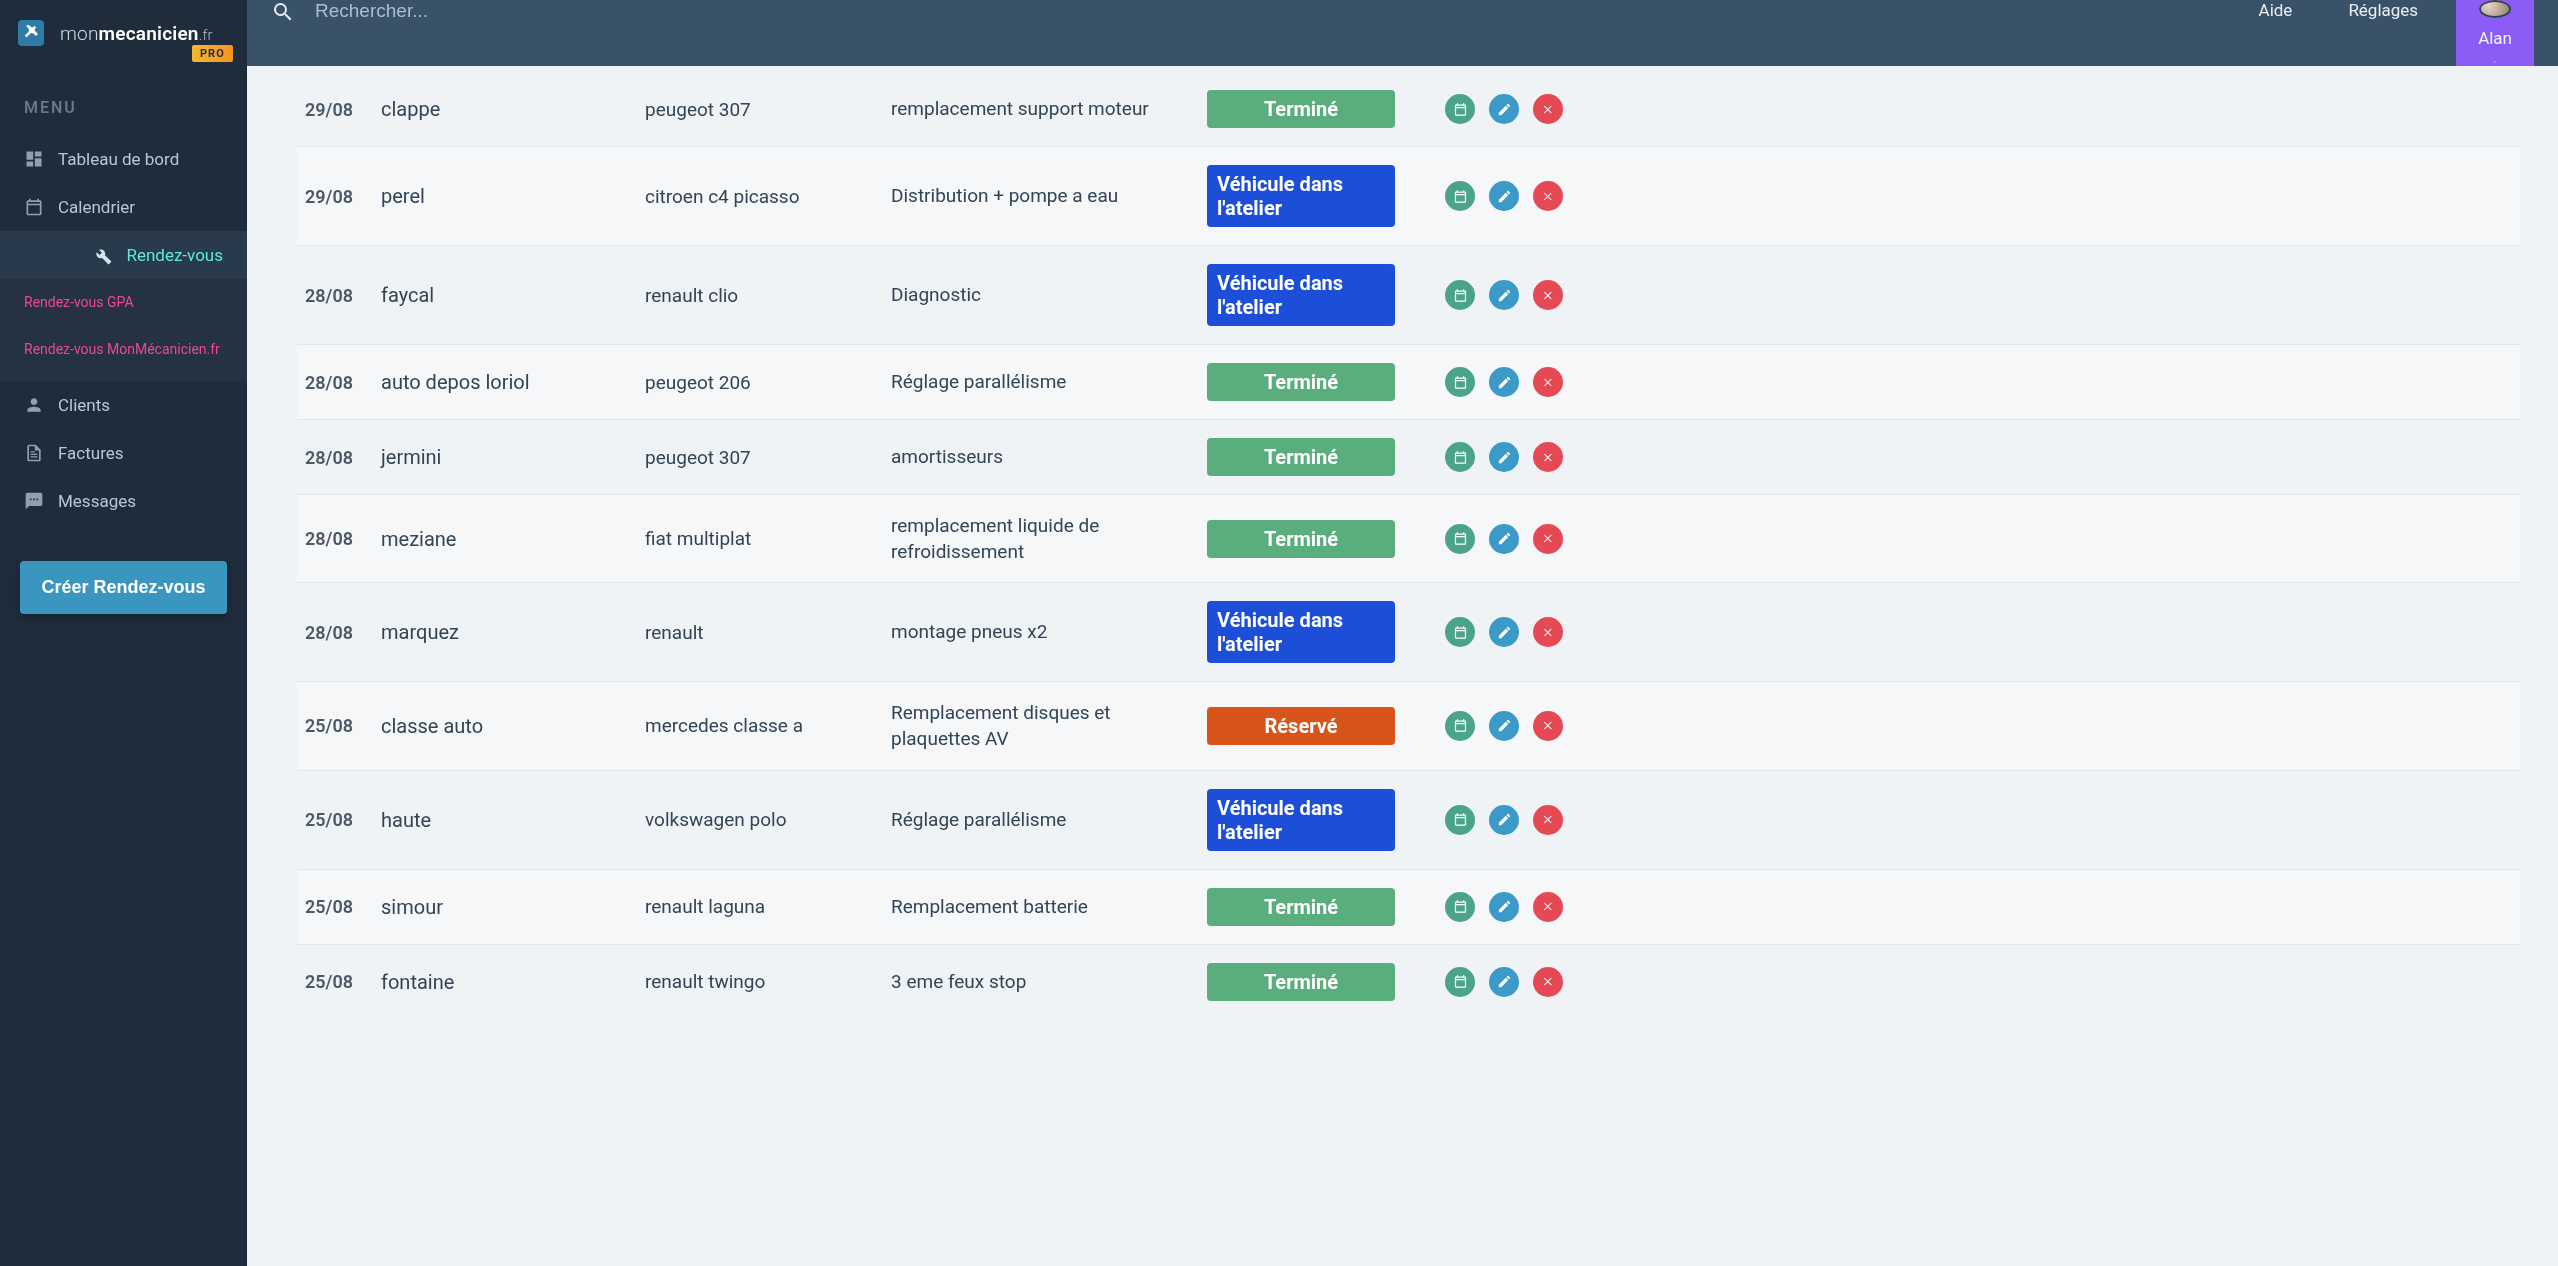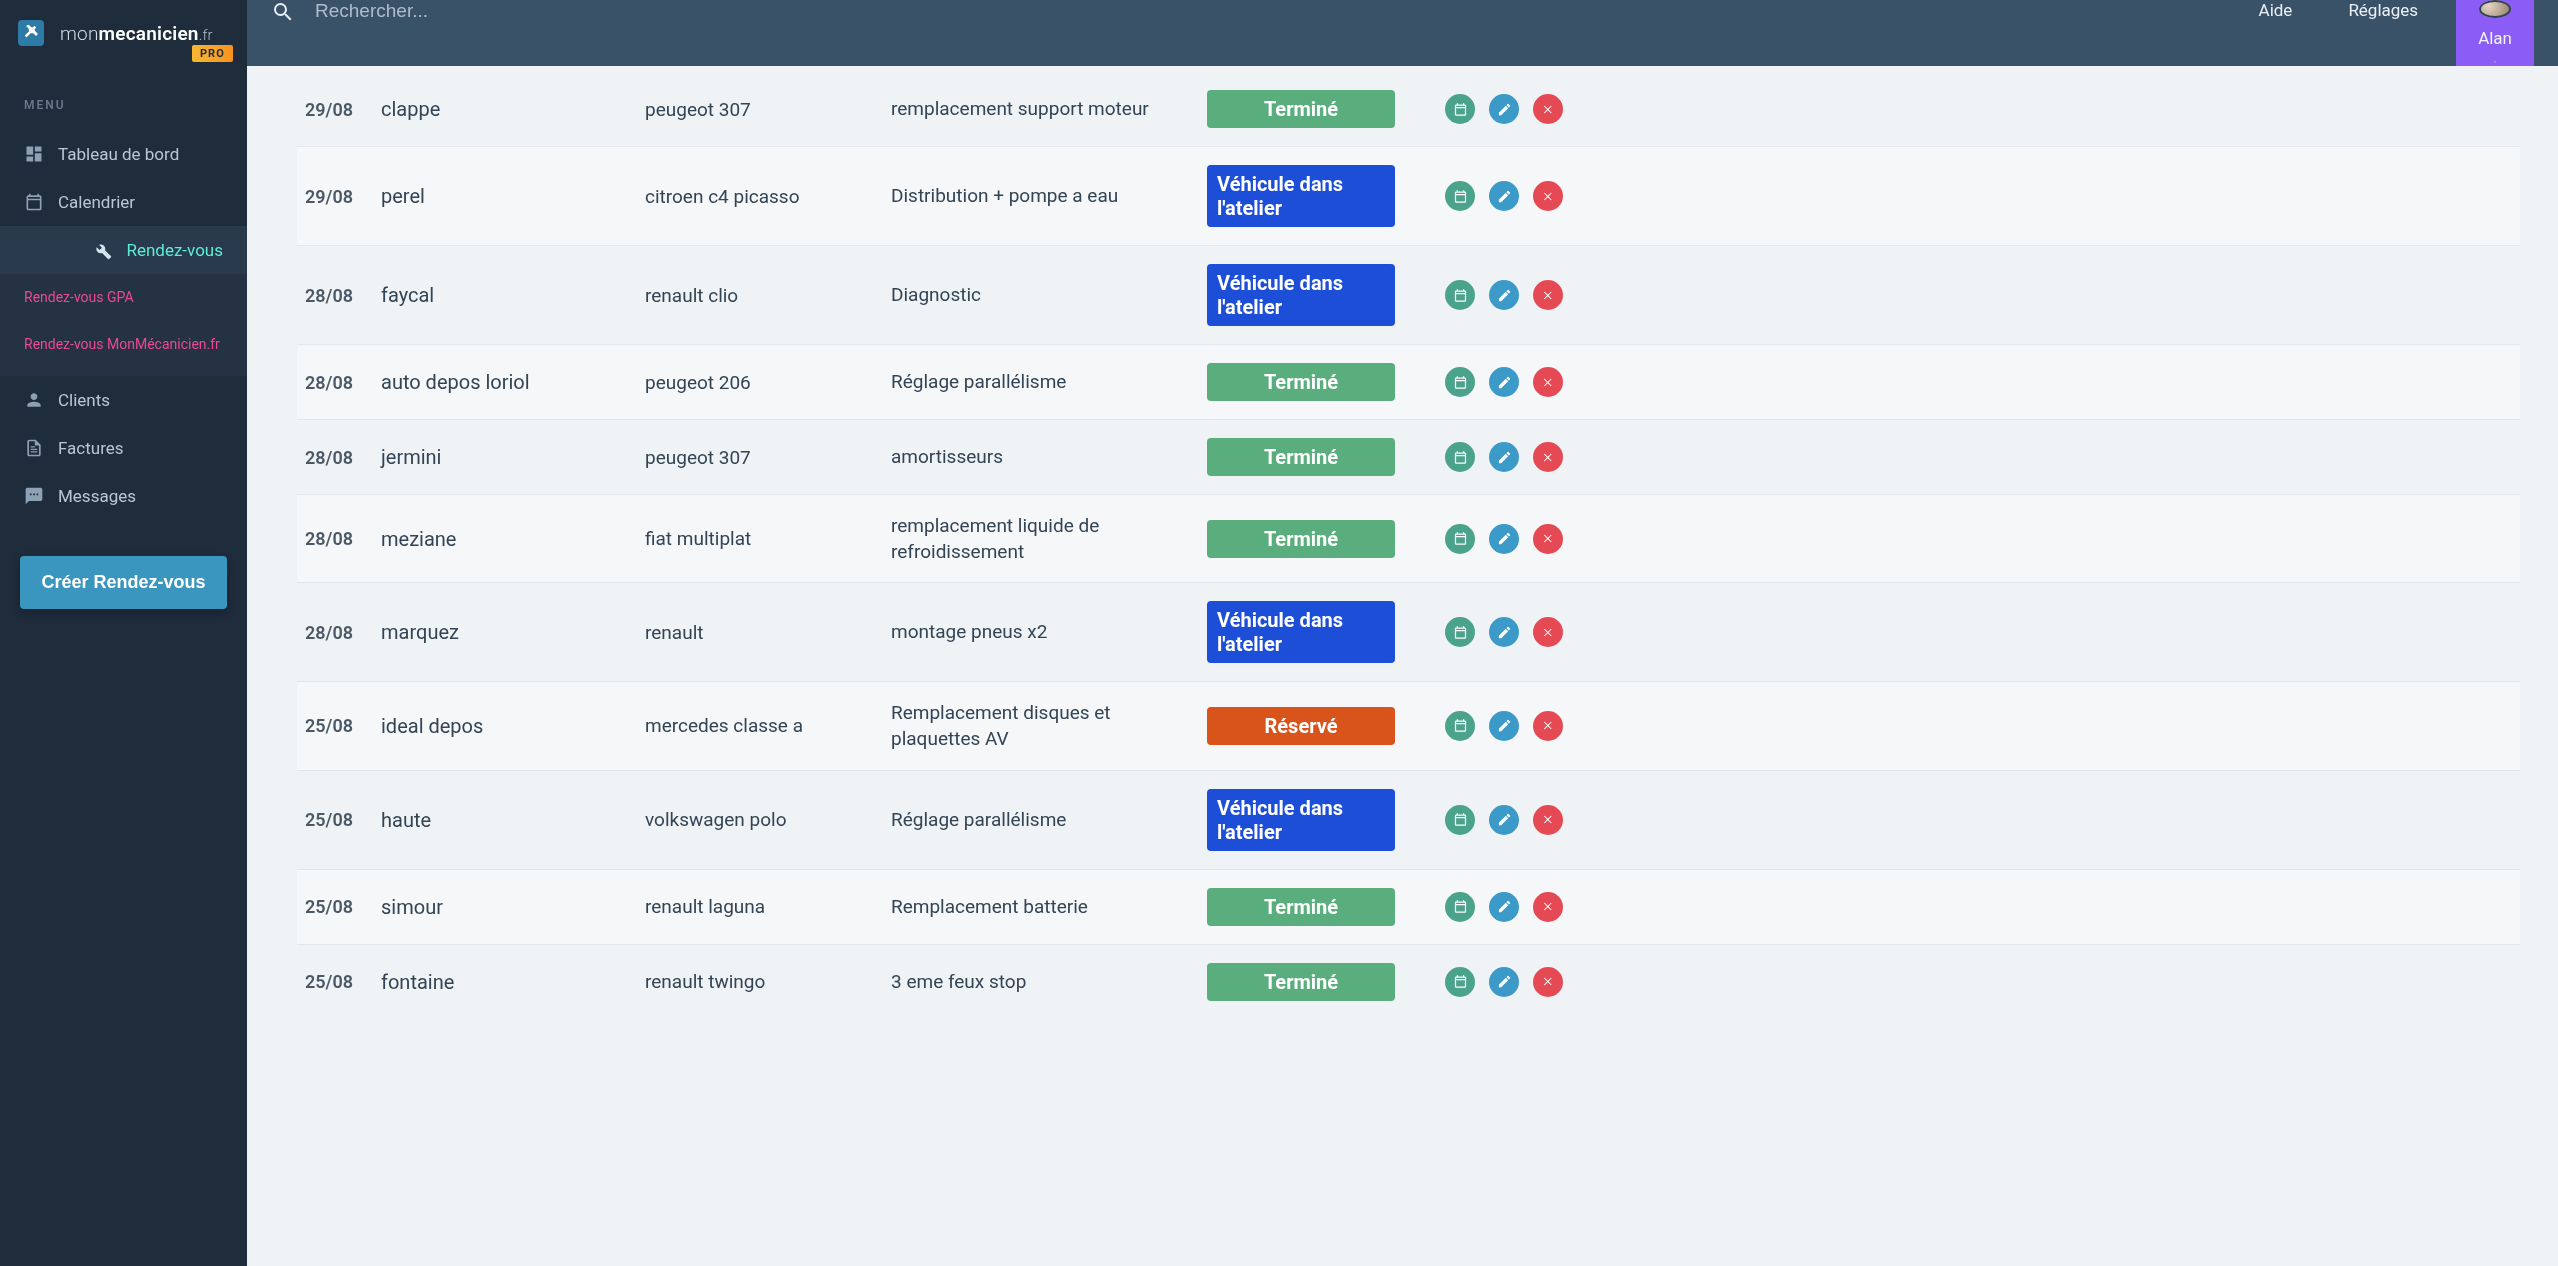--- a/index.html
+++ b/index.html
@@ -7,21 +7,21 @@
   body { display:flex; flex-direction:row; background:#f0f3f6; color:#334; overflow:hidden; width:2558px; height:1266px; transform-origin:top left; }
   
   .sidebar { width:247px; flex:0 0 247px; background:#1f2c3c; display:flex; flex-direction:column; }
   .logo-cell{ height:66px; display:flex; align-items:center; padding:0 18px; gap:16px; }
   .logo-badge{ width:26px;height:26px;border-radius:4px;background:#2e7ba8;display:flex;align-items:center;justify-content:center;color:#fff;font-size:14px;font-weight:700;}
   .logo-text{ color:#d4dde6; font-size:19px; font-weight:300; letter-spacing:.2px;}
   .logo-text .bold{font-weight:600;color:#fff;}
   .logo-text .tld{font-size:15px;color:#b0bcc9;}
   .logo-pro{ position:absolute; transform:translate(174px,18px); }
   .pro-badge{ background:linear-gradient(90deg,#f7b733,#f7931e); color:#1f2c3c; font-size:11px; font-weight:700; padding:2px 8px; border-radius:2px; transform:skewX(-10deg); letter-spacing:1px; }
-  .menu-label{ color:#6a7789; font-size:12px; letter-spacing:2px; padding:32px 24px 18px; font-weight:600; }
+  .menu-label{ color:#6a7789; font-size:16px; letter-spacing:2px; padding:32px 24px 18px; font-weight:600; }
   .nav{ display:flex; flex-direction:column; }
   .nav-item{ display:flex; align-items:center; gap:14px; padding:14px 24px; color:#b9c6d4; font-size:17px; cursor:pointer; }
   .nav-item.active{ background:#2a3a4d; color:#5eead4;justify-content:flex-end; }
   .nav-sub{ padding:14px 24px 14px 24px; color:#ec4899; font-size:14px; background:#243244; cursor:pointer; line-height:1.35; }
   .nav-sub.last{ padding-bottom:22px; }
   .cta-wrap{ padding:36px 20px; }
   .cta{ width:100%; background:#3a95bf; color:#fff; border:none; padding:16px 10px; font-size:18px; font-weight:600; border-radius:4px; cursor:pointer; box-shadow:0 4px 10px rgba(0,0,0,.25); }
   .nav-icon{ width:20px;height:20px; flex:0 0 20px; fill:#8ea0b3; }
   .nav-item.active .nav-icon{ fill:#d4e3ef;}
   
@@ -300,21 +300,21 @@
           </span>
           <span class="ibtn red">
             <svg viewBox="0 0 24 24">
               <path d="M18.3 5.71L12 12l6.3 6.29-1.41 1.42L10.59 13.41 4.3 19.71 2.88 18.29 9.17 12 2.88 5.71 4.3 4.29l6.29 6.3 6.3-6.3z" transform="scale(.8) translate(3 3)"></path>
             </svg>
           </span>
         </div>
       </div>
       <div class="row">
         <div class="c-date">25/08</div>
-        <div class="c-name">ideal depos</div>
+        <div class="c-name">classe auto</div>
         <div class="c-vehicle">mercedes classe a</div>
         <div class="c-desc">Remplacement disques et plaquettes AV</div>
         <div><span class="status orange">Réservé</span></div>
         <div class="actions">
           <span class="ibtn teal">
             <svg viewBox="0 0 24 24">
               <path d="M19 4h-1V2h-2v2H8V2H6v2H5a2 2 0 0 0-2 2v14a2 2 0 0 0 2 2h14a2 2 0 0 0 2-2V6a2 2 0 0 0-2-2zm0 16H5V10h14v10zM5 8V6h14v2H5z"></path>
             </svg>
           </span>
           <span class="ibtn blue">

